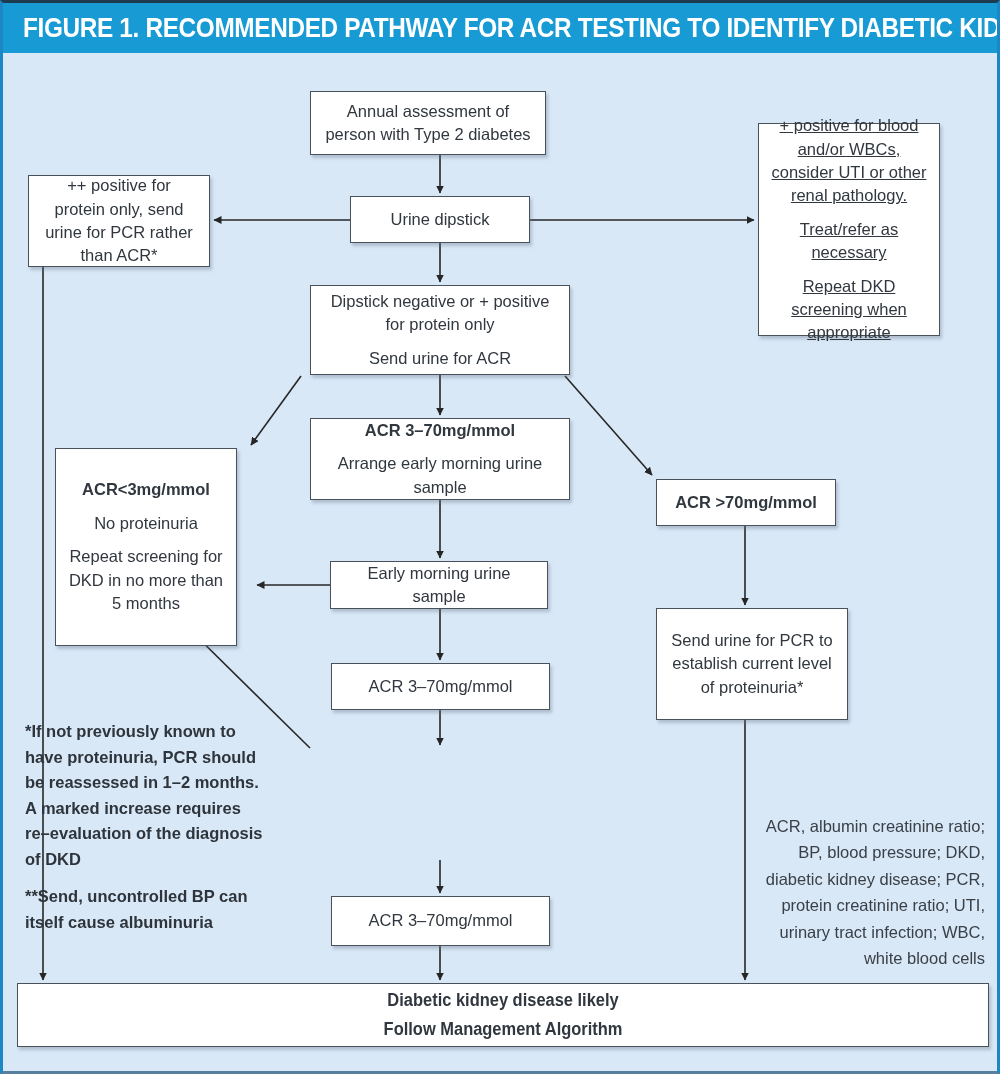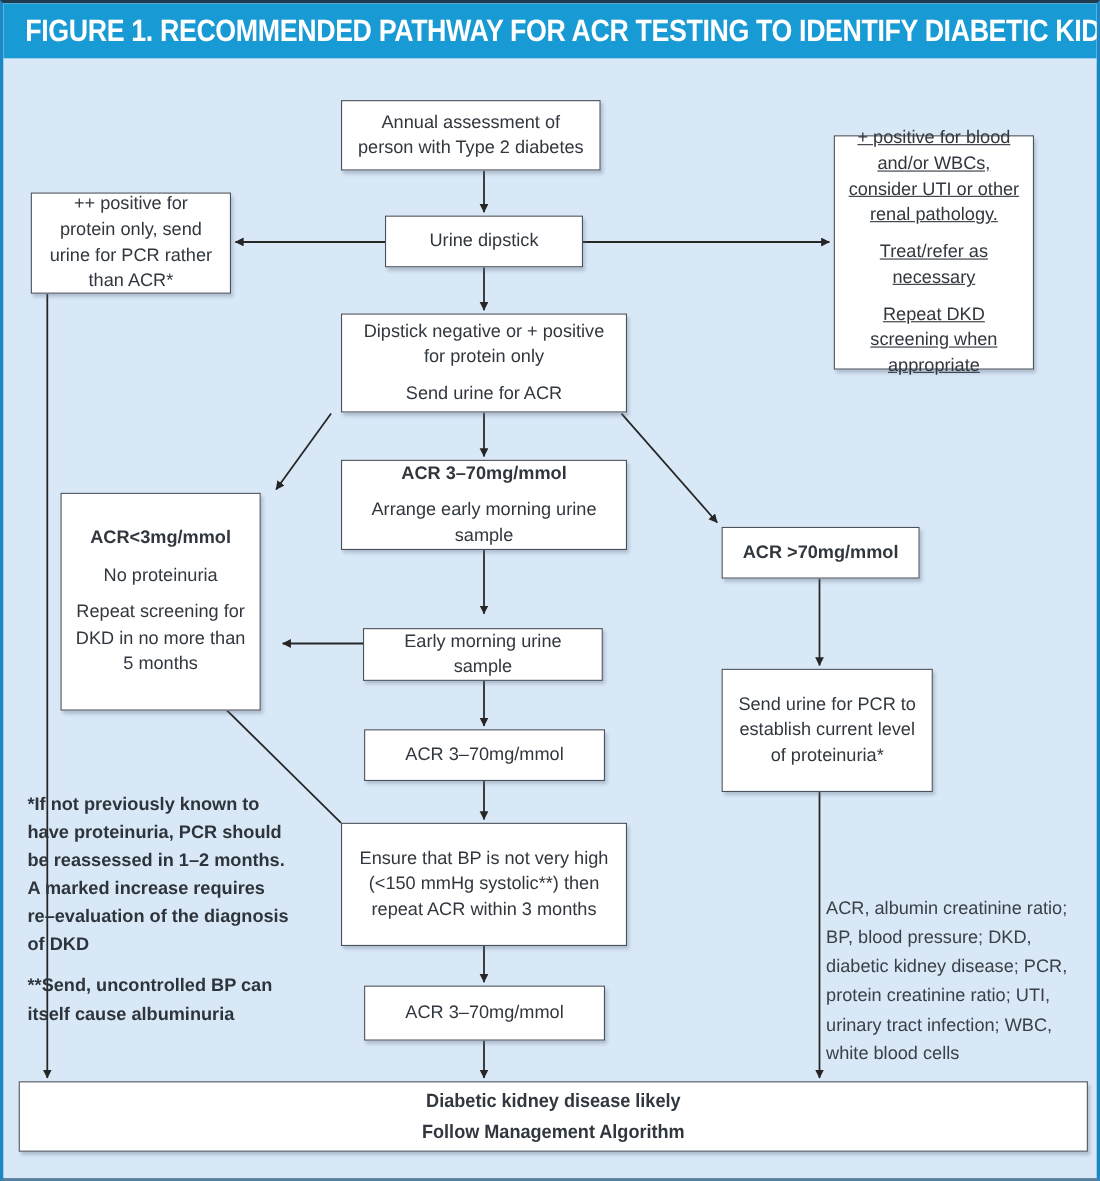--- a/index.html
+++ b/index.html
@@ -37,21 +37,21 @@
   }
   .node p { margin:5px 0; }
   .node .hd { font-weight:bold; margin:5px 0; }
   .note {
     position:absolute; text-align:left;
     color:#2e343b; font-size:16.5px; line-height:1.55;
   }
   .note.bold { font-weight:bold; }
   .note p { margin:0 0 12px 0; }
   .abbrev {
-    position:absolute; text-align:left;
+    position:absolute; text-align:right;
     color:#3a4047; font-size:16.5px; line-height:1.6;
   }
   .outcome-inner {
     font-weight:bold; font-size:17.5px; line-height:1.65;
     transform:scaleX(0.94); transform-origin:center;
   }
 </style>
 </head>
 <body>
 
@@ -119,35 +119,32 @@
   <div class="node" style="left:52px;top:445px;width:182px;height:198px;">
     <div class="hd">ACR&lt;3mg/mmol</div>
     <p>No proteinuria</p>
     <p>Repeat screening for DKD in no more than 5 months</p>
   </div>
 
   <div class="node" style="left:653px;top:476px;width:180px;height:47px;">
     <div class="hd">ACR &gt;70mg/mmol</div>
   </div>
 
-  <div class="node" style="left:327px;top:558px;width:218px;height:48px;margin-top:10px;">
+  <div class="node" style="left:327px;top:558px;width:218px;height:48px;">
     <p>Early morning urine sample</p>
   </div>
 
   <div class="node" style="left:328px;top:660px;width:219px;height:47px;">
     <p>ACR 3–70mg/mmol</p>
   </div>
 
   <div class="node" style="left:653px;top:605px;width:192px;height:112px;justify-content:center;">
     <p>Send urine for PCR to establish current level of proteinuria*</p>
   </div>
 
-  <div class="node" style="left:307px;top:745px;width:260px;height:112px;">
-    <p>Ensure that BP is not very high (&lt;150 mmHg systolic**) then repeat ACR within 3 months</p>
-  </div>
 
   <div class="node" style="left:328px;top:893px;width:219px;height:50px;">
     <p>ACR 3–70mg/mmol</p>
   </div>
 
   <div class="node" style="left:14px;top:980px;width:972px;height:64px;">
     <div class="outcome-inner">
       <div>Diabetic kidney disease likely</div>
       <div>Follow Management Algorithm</div>
     </div>

